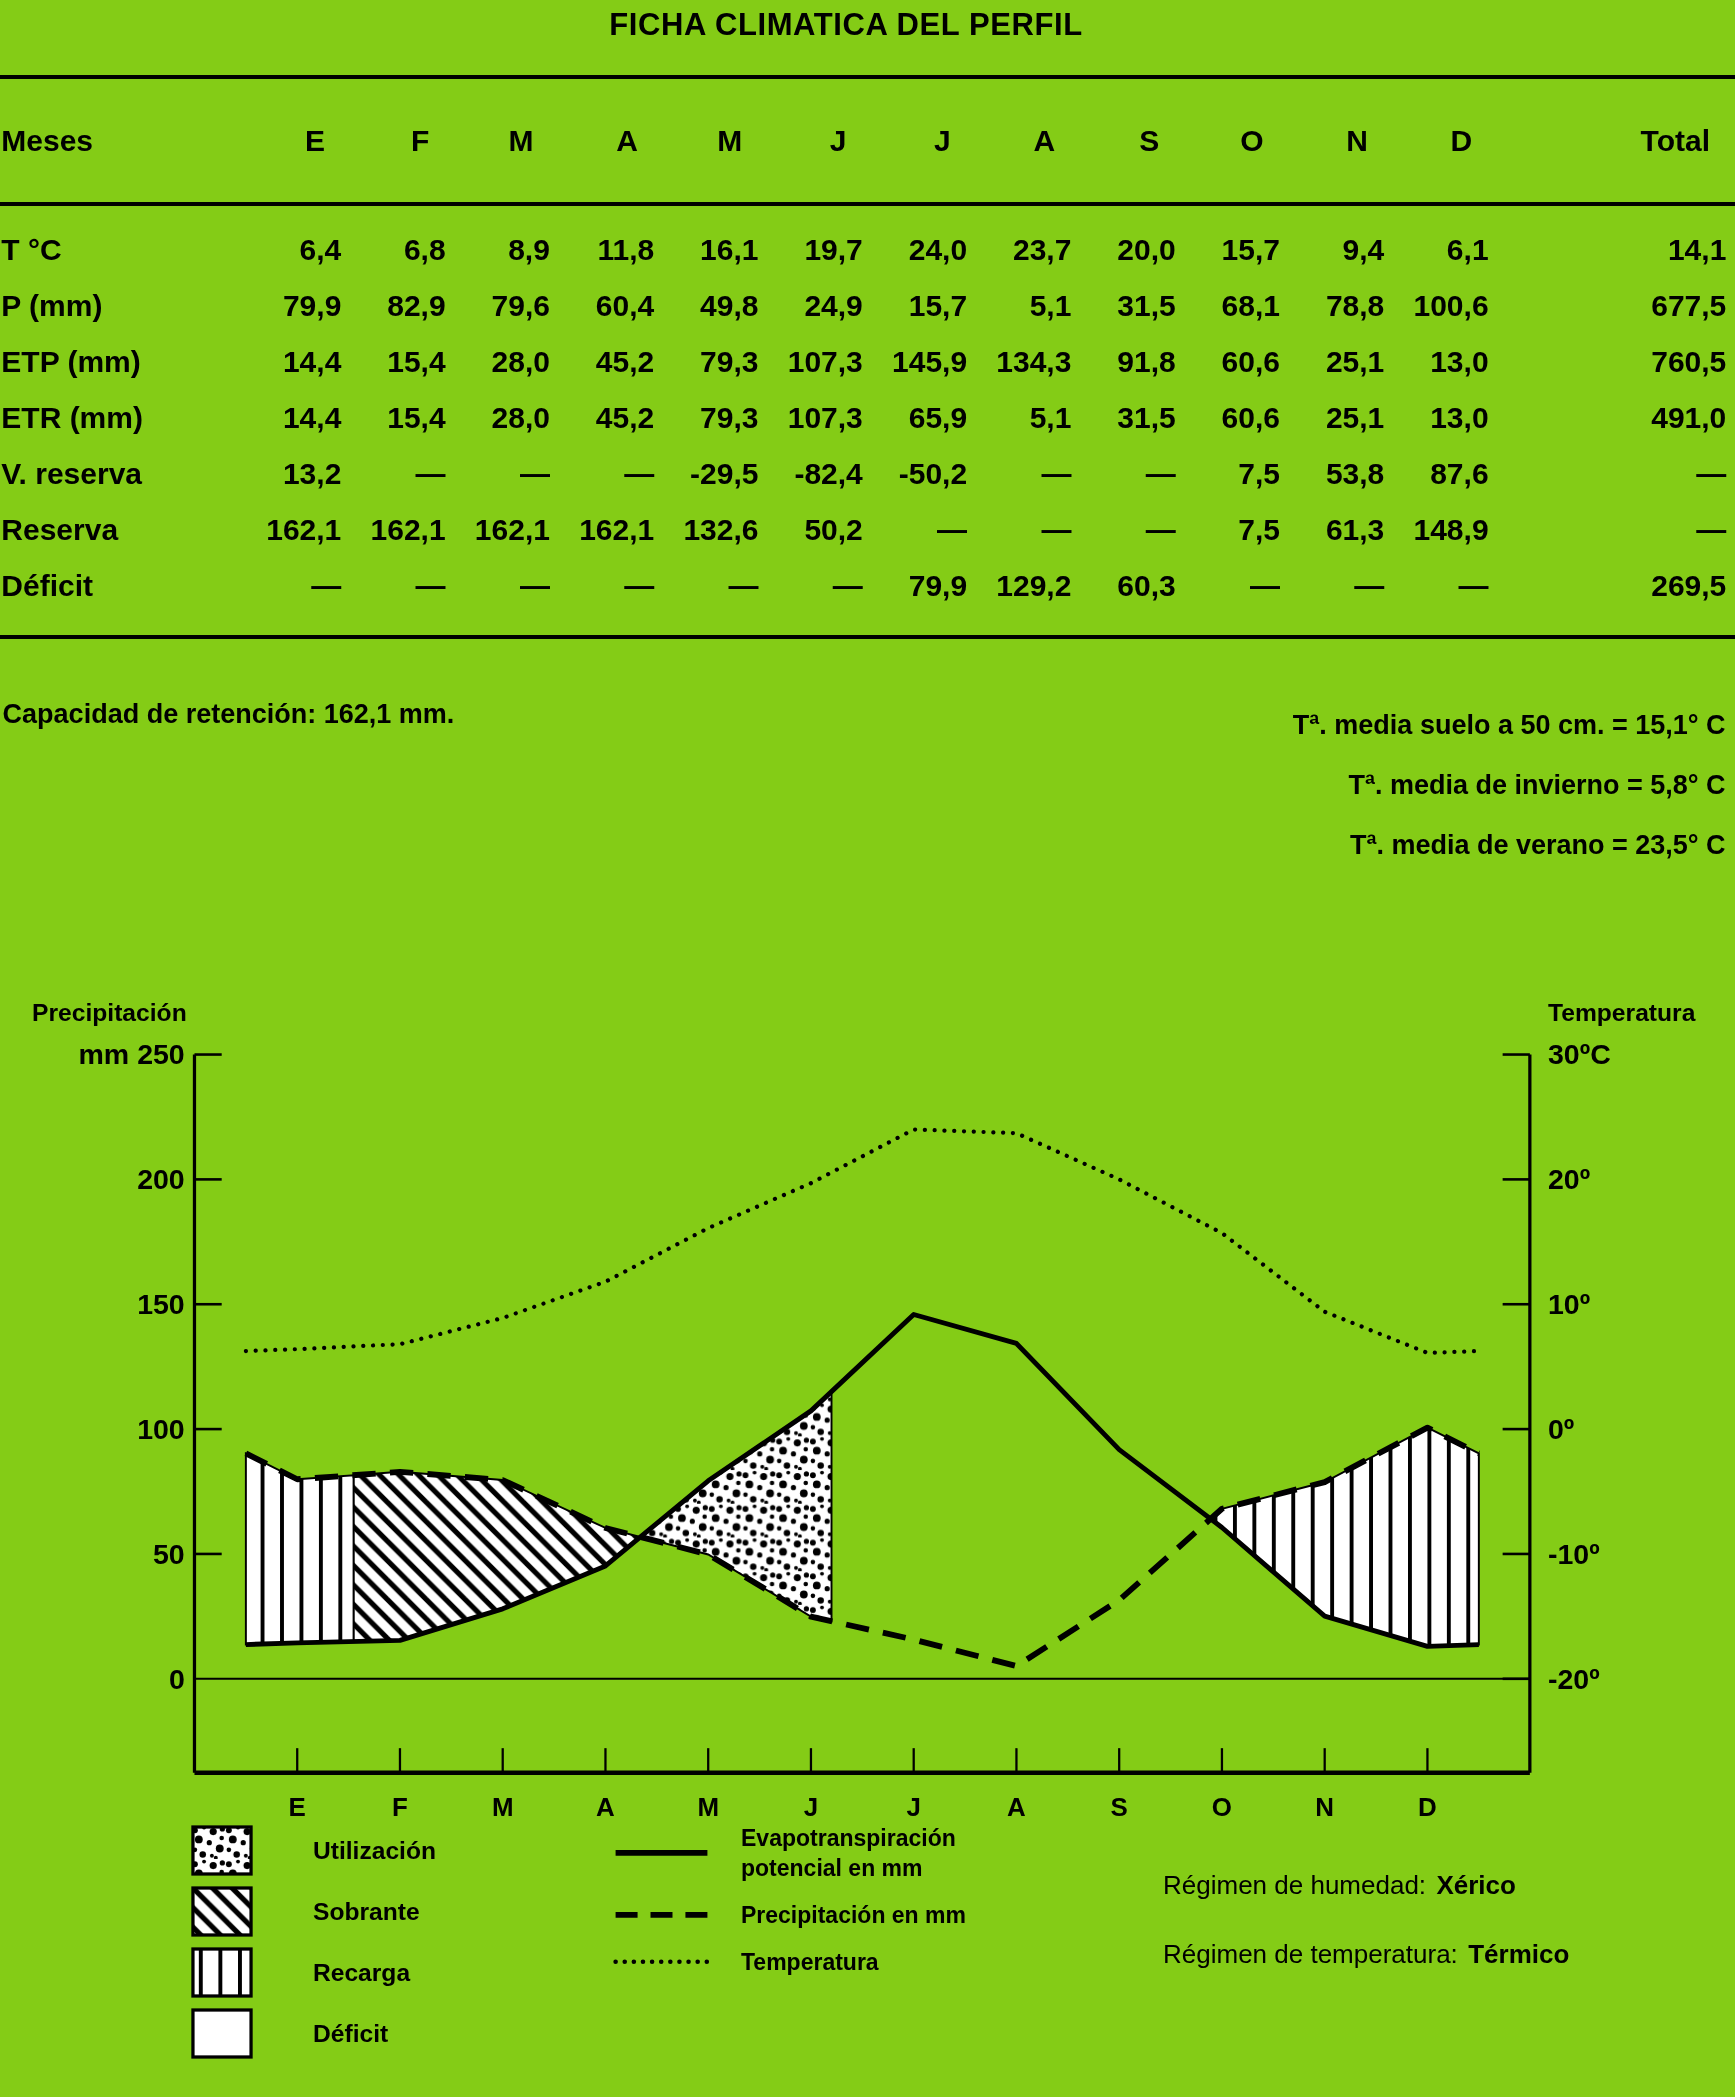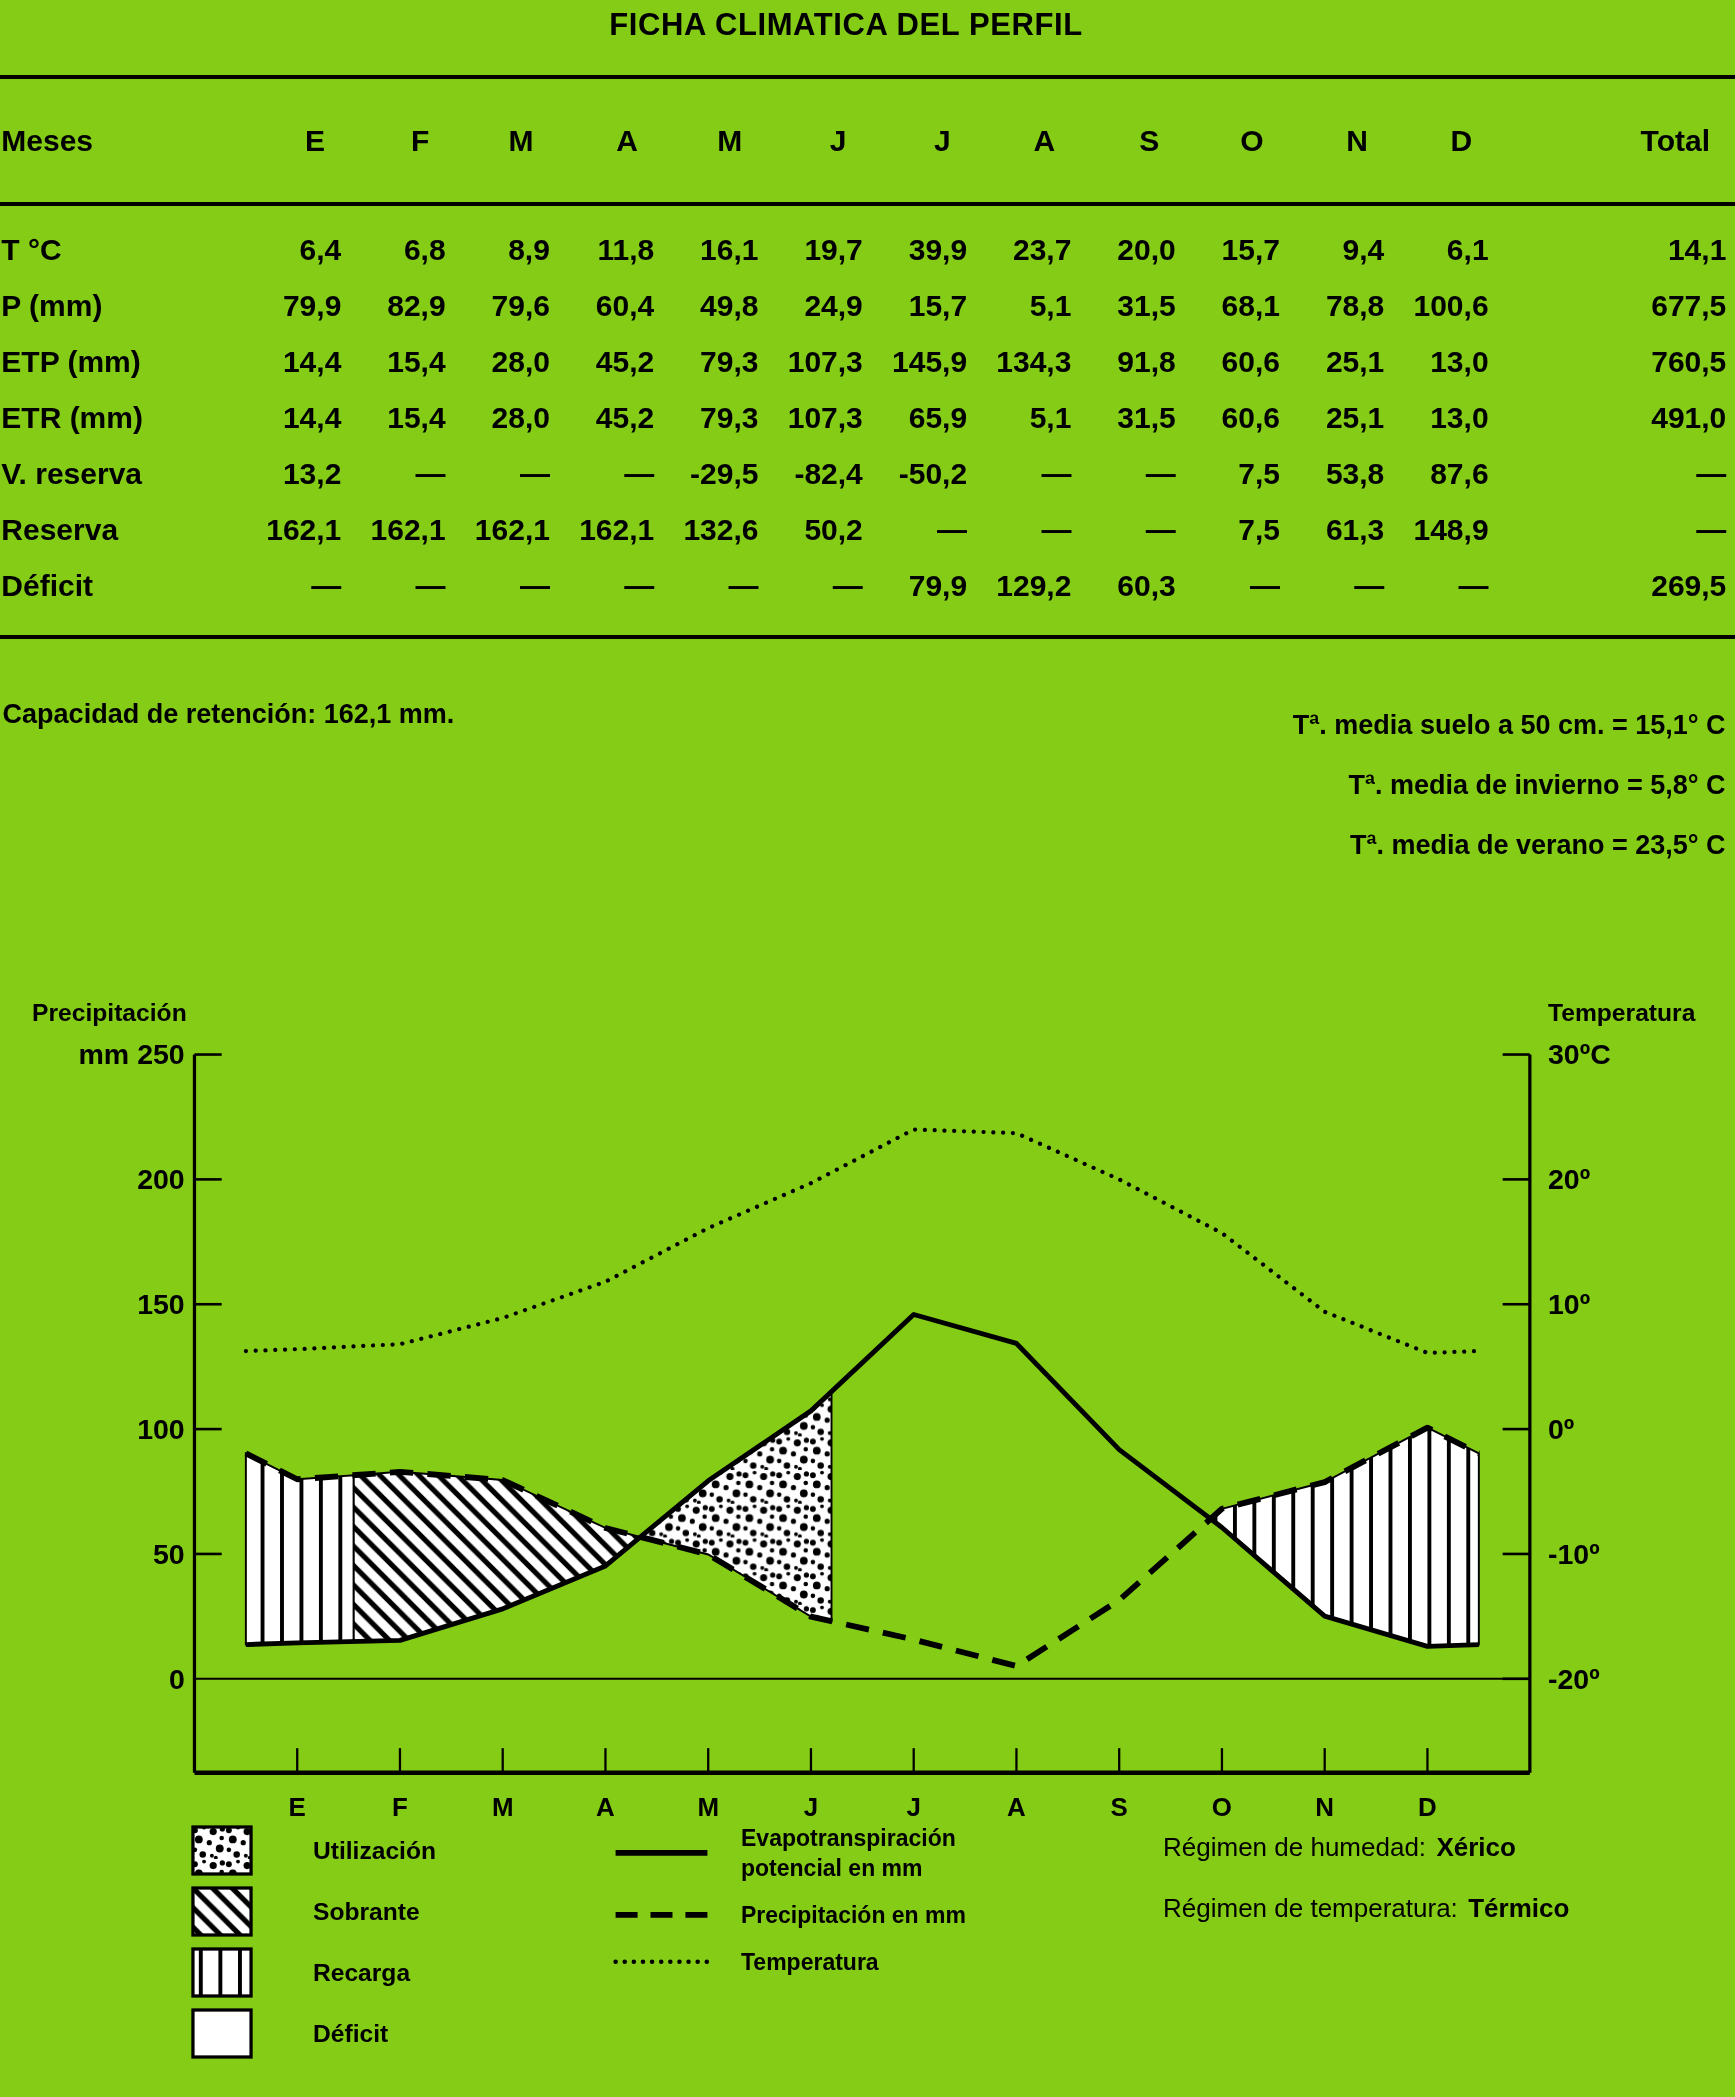--- a/index.html
+++ b/index.html
@@ -27,21 +27,21 @@
   
   .legend-patterns{position:absolute;left:191px;top:1820px;}
   .lp-item{display:flex;align-items:center;height:61px;}
   .lp-swatch{width:62px;height:51px;flex:none;}
   .lp-label{margin-left:60px;font-size:24.6px;}
   .legend-lines{position:absolute;left:613px;top:1823px;}
   .ll-item{display:flex;align-items:center;margin-bottom:17px;}
   .ll-sample{width:97px;height:15.6px;margin-right:31px;flex:none;}
   .ll-label{font-size:23px;line-height:30px;}
   .legend-regimes{position:absolute;left:1163px;top:1832px;font-size:26px;}
-  .regime{margin-bottom:30px;white-space:nowrap;}
+  .regime{margin-bottom:30px;white-space:nowrap;margin-top:38px;}
   .regime-label{font-weight:400;}
   .regime-value{font-weight:700;margin-left:10.4px;}
   .defs-holder{position:absolute;width:0;height:0;}
 </style>
 </head>
 <body>
 
 <div class="page">
 
   <svg class="defs-holder" aria-hidden="true">
@@ -102,21 +102,21 @@
       </thead>
     <tbody>
         <tr>
           <th>T °C</th>
           <td>6,4</td>
           <td>6,8</td>
           <td>8,9</td>
           <td>11,8</td>
           <td>16,1</td>
           <td>19,7</td>
-          <td>39,9</td>
+          <td>24,0</td>
           <td>23,7</td>
           <td>20,0</td>
           <td>15,7</td>
           <td>9,4</td>
           <td>6,1</td>
           <td>14,1</td>
         </tr>
         <tr>
           <th>P (mm)</th>
           <td>79,9</td>

